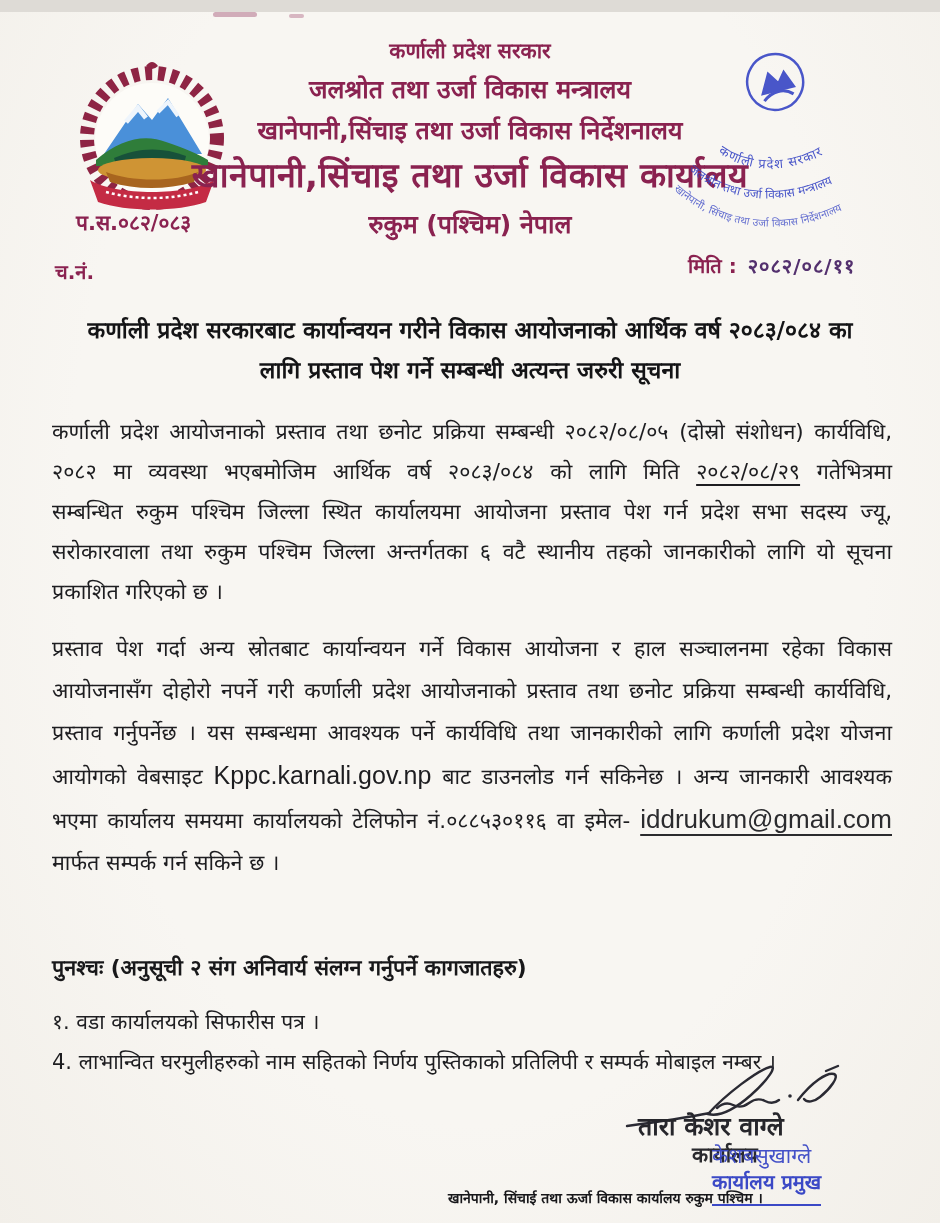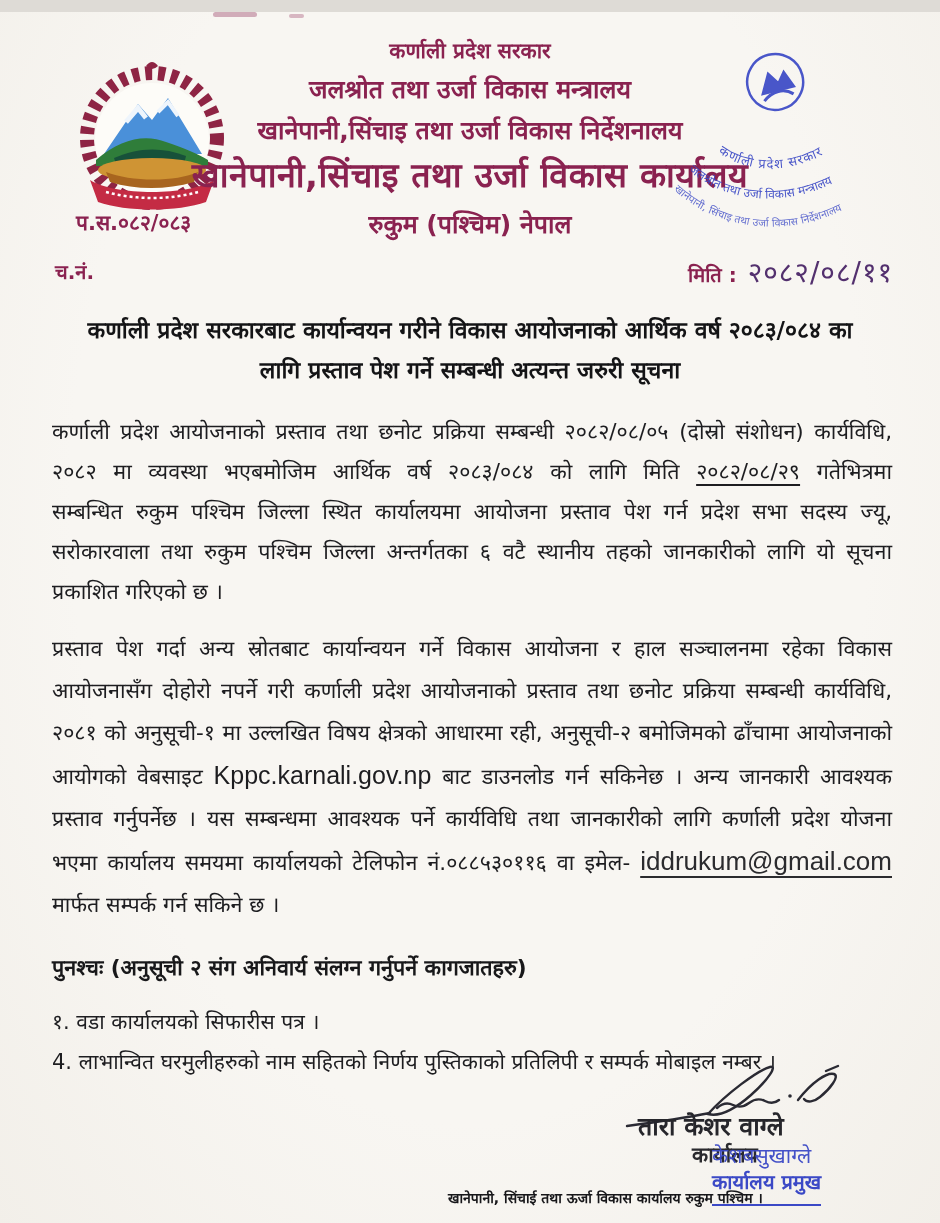--- a/index.html
+++ b/index.html
@@ -12,21 +12,21 @@
   
   .hdr{position:absolute;top:24px;left:0;right:0;text-align:center;color:#8a2250;}
   .hdr .l1{font-size:21px;font-weight:600;}
   .hdr .l2{font-size:25px;font-weight:700;margin-top:7px;}
   .hdr .l3{font-size:25px;font-weight:700;margin-top:7px;}
   .hdr .l4{font-size:34px;font-weight:700;margin-top:5px;letter-spacing:.5px;}
   .hdr .l5{font-size:25px;font-weight:700;margin-top:9px;}
   .refno{position:absolute;left:76px;top:196px;font-size:21px;font-weight:700;color:#8a2250;}
   .chalani{position:absolute;left:55px;top:246px;font-size:20px;font-weight:700;color:#8a2250;}
   .daterow{position:absolute;left:688px;top:240px;font-size:20px;font-weight:700;color:#8a2250;white-space:nowrap;}
-  .daterow .dval{font-size:28px;font-weight:400;color:#53306e;letter-spacing:1px;margin-left:4px;}
+  .daterow .dval{font-size:20px;font-weight:700;color:#53306e;letter-spacing:1px;margin-left:4px;}
   
   .emblem{position:absolute;left:66px;top:48px;width:172px;height:162px;}
   
   .seal{position:absolute;left:648px;top:26px;width:286px;height:215px;transform:rotate(-14deg);opacity:.92;}
   
   .subject{position:absolute;top:298px;left:0;right:0;text-align:center;
     font-size:23px;font-weight:700;line-height:40px;color:#141416;}
   
   .para{position:absolute;left:52px;width:840px;font-size:21.5px;color:#1d1d20;}
   .p1{top:400px;line-height:40px;}
@@ -130,25 +130,24 @@
       <span>२०८२ मा व्यवस्था भएबमोजिम आर्थिक वर्ष २०८३/०८४ को लागि मिति </span><span class="u-date">२०८२/०८/२९</span><span> गतेभित्रमा</span>
     </div>
     <div class="jline">सम्बन्धित रुकुम पश्चिम जिल्ला स्थित कार्यालयमा आयोजना प्रस्ताव पेश गर्न प्रदेश सभा सदस्य ज्यू,</div>
     <div class="jline">सरोकारवाला तथा रुकुम पश्चिम जिल्ला अन्तर्गतका ६ वटै स्थानीय तहको जानकारीको लागि यो सूचना</div>
     <div class="jline last">प्रकाशित गरिएको छ ।</div>
   </div>
 
   <div class="para p2">
     <div class="jline">प्रस्ताव पेश गर्दा अन्य स्रोतबाट कार्यान्वयन गर्ने विकास आयोजना र हाल सञ्चालनमा रहेका विकास</div>
     <div class="jline">आयोजनासँग दोहोरो नपर्ने गरी कर्णाली प्रदेश आयोजनाको प्रस्ताव तथा छनोट प्रक्रिया सम्बन्धी कार्यविधि,</div>
-    <div class="jline">२०८१ को अनुसूची-१ मा उल्लखित विषय क्षेत्रको आधारमा रही, अनुसूची-२ बमोजिमको ढाँचामा आयोजनाको</div>
+    <div class="jline">प्रस्ताव गर्नुपर्नेछ । यस सम्बन्धमा आवश्यक पर्ने कार्यविधि तथा जानकारीको लागि कर्णाली प्रदेश योजना</div>
     <div class="jline">
       <span>आयोगको वेबसाइट </span><span class="latin">Kppc.karnali.gov.np</span><span> बाट डाउनलोड गर्न सकिनेछ । अन्य जानकारी आवश्यक</span>
     </div>
-    <div class="jline">प्रस्ताव गर्नुपर्नेछ । यस सम्बन्धमा आवश्यक पर्ने कार्यविधि तथा जानकारीको लागि कर्णाली प्रदेश योजना</div>
     <div class="jline">
       <span>भएमा कार्यालय समयमा कार्यालयको टेलिफोन नं.०८८५३०११६ वा इमेल- </span><span class="email">iddrukum@gmail.com</span>
     </div>
     <div class="jline last">मार्फत सम्पर्क गर्न सकिने छ ।</div>
   </div>
 
   <div class="ps-head">पुनश्चः (अनुसूची २ संग अनिवार्य संलग्न गर्नुपर्ने कागजातहरु)</div>
   <div class="ps-items">
     <div>१. वडा कार्यालयको सिफारीस पत्र ।</div>
     <div>4. लाभान्वित घरमुलीहरुको नाम सहितको निर्णय पुस्तिकाको प्रतिलिपी र सम्पर्क मोबाइल नम्बर ।</div>

